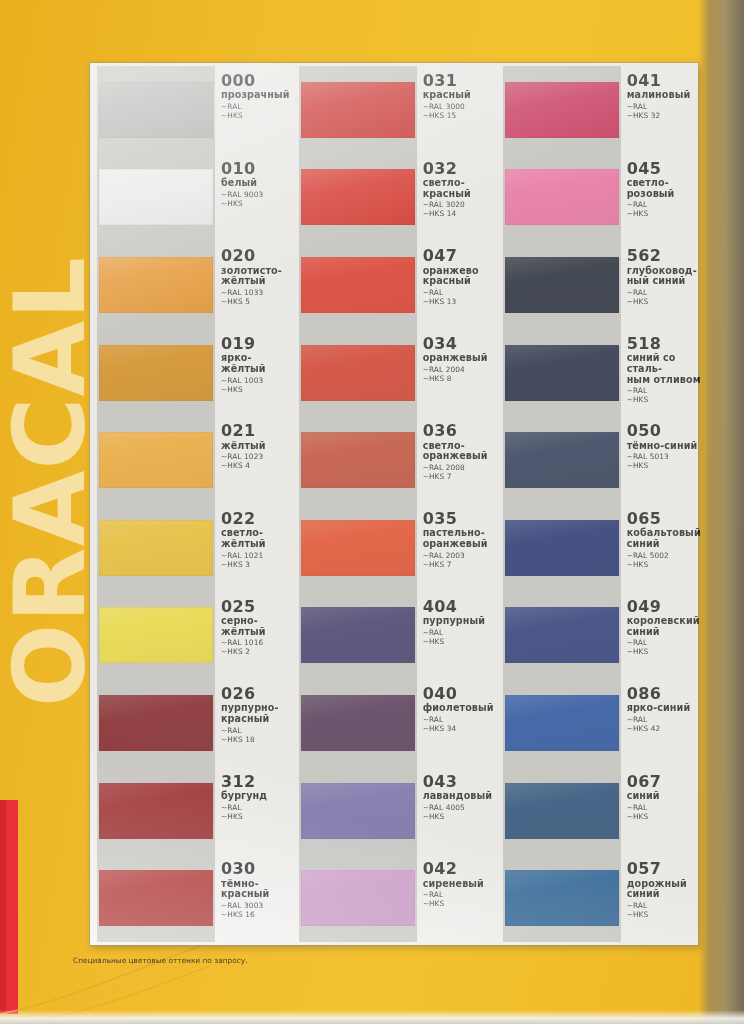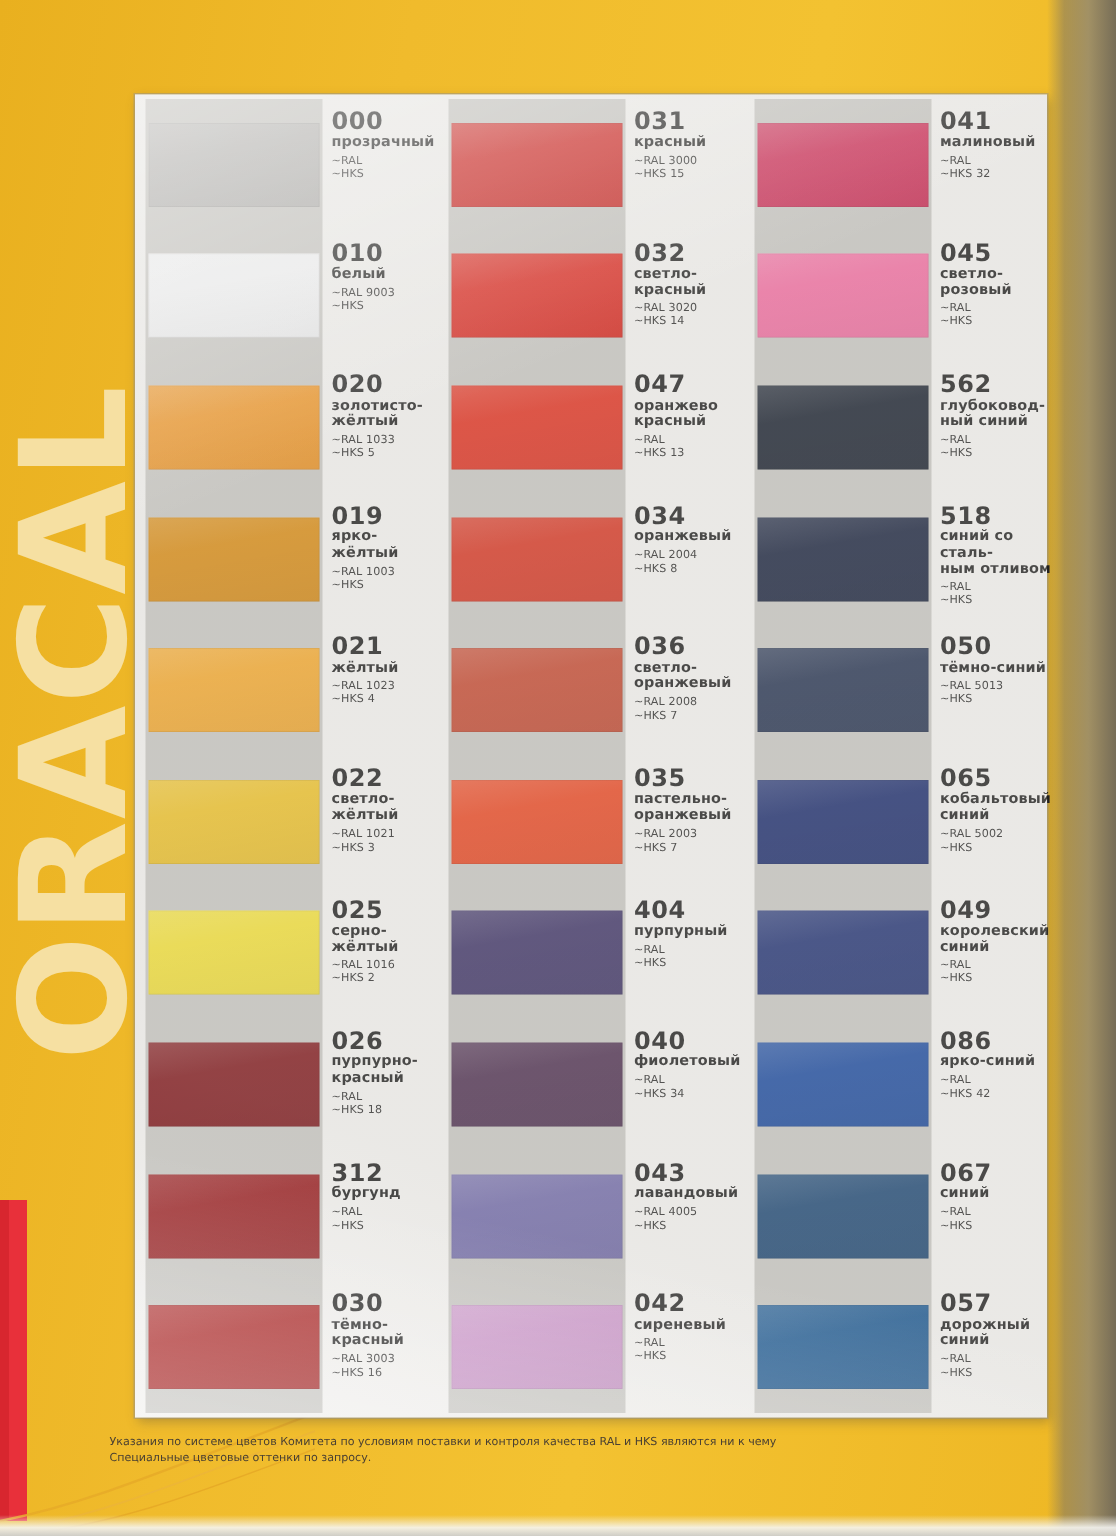--- a/index.html
+++ b/index.html
@@ -521,19 +521,18 @@
               <div class="ref">~HKS</div>
             </div>
           </div>
         </div>
 
     </div>
     <div class="card-sheen"></div>
   </div>
 
   <div class="footer">
-    <div>Указания по системе цветов Комитета по условиям поставки и контроля качества RAL и HKS являются ни к чему</div>
     <div>Специальные цветовые оттенки по запросу.</div>
   </div>
 
   <div class="page-edge-right"></div>
   <div class="page-edge-bottom"></div>
 </div>
 
 </body></html>

